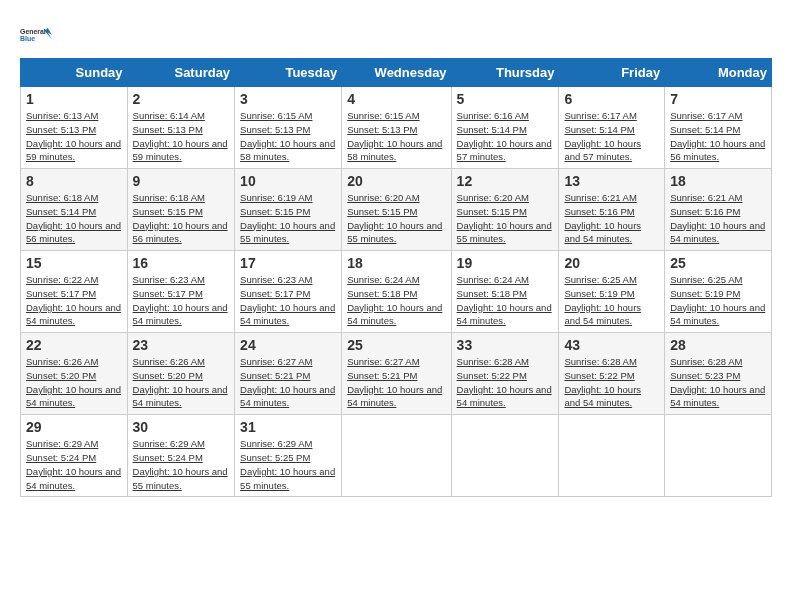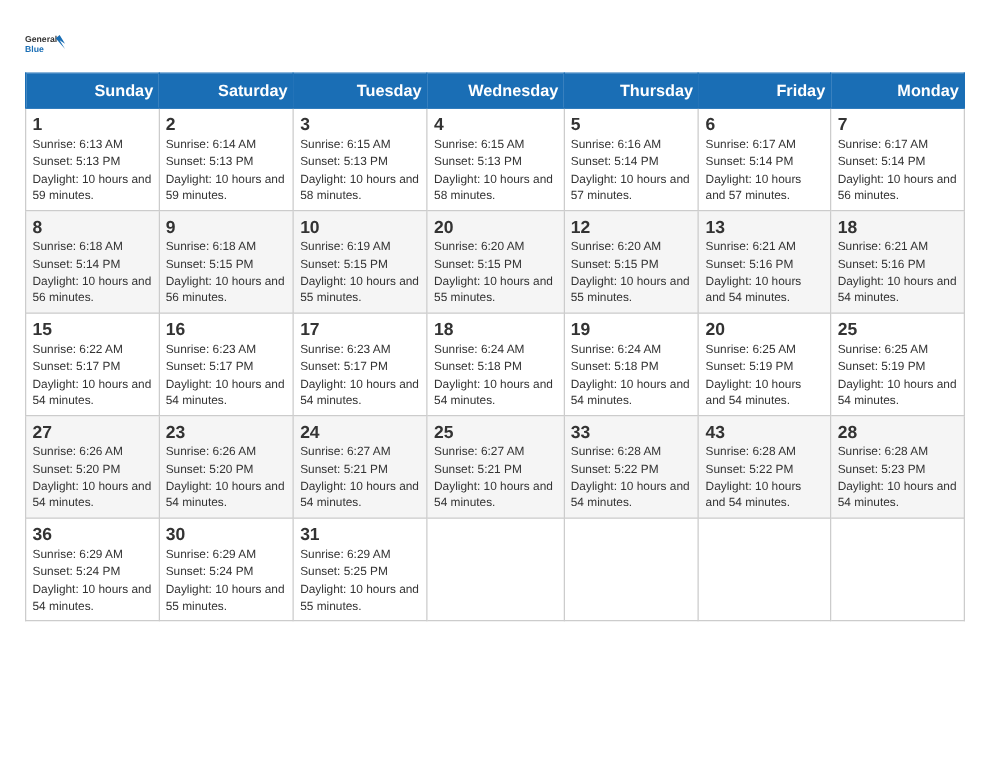--- a/index.html
+++ b/index.html
@@ -67,20 +67,21 @@
       font-size: 14px;
       font-weight: bold;
       color: #333;
       display: block;
       margin-bottom: 2px;
     }
     .day-info {
       font-size: 9.5px;
       color: #333;
       line-height: 1.45;
+      text-decoration: underline;
     }
     .empty-cell {
       background: #fff !important;
     }
   </style>
 </head>
 <body>
 
 <div class="header-area">
   <div class="logo">
@@ -194,21 +195,21 @@
           <span class="day-number">20</span>
           <span class="day-info">Sunrise: 6:25 AM<br>Sunset: 5:19 PM<br>Daylight: 10 hours and 54 minutes.</span>
         </td>
         <td>
           <span class="day-number">25</span>
           <span class="day-info">Sunrise: 6:25 AM<br>Sunset: 5:19 PM<br>Daylight: 10 hours and 54 minutes.</span>
         </td>
       </tr>
       <tr>
         <td>
-          <span class="day-number">27</span>
+          <span class="day-number">22</span>
           <span class="day-info">Sunrise: 6:26 AM<br>Sunset: 5:20 PM<br>Daylight: 10 hours and 54 minutes.</span>
         </td>
         <td>
           <span class="day-number">23</span>
           <span class="day-info">Sunrise: 6:26 AM<br>Sunset: 5:20 PM<br>Daylight: 10 hours and 54 minutes.</span>
         </td>
         <td>
           <span class="day-number">24</span>
           <span class="day-info">Sunrise: 6:27 AM<br>Sunset: 5:21 PM<br>Daylight: 10 hours and 54 minutes.</span>
         </td>
@@ -224,21 +225,21 @@
           <span class="day-number">43</span>
           <span class="day-info">Sunrise: 6:28 AM<br>Sunset: 5:22 PM<br>Daylight: 10 hours and 54 minutes.</span>
         </td>
         <td>
           <span class="day-number">28</span>
           <span class="day-info">Sunrise: 6:28 AM<br>Sunset: 5:23 PM<br>Daylight: 10 hours and 54 minutes.</span>
         </td>
       </tr>
       <tr>
         <td>
-          <span class="day-number">36</span>
+          <span class="day-number">29</span>
           <span class="day-info">Sunrise: 6:29 AM<br>Sunset: 5:24 PM<br>Daylight: 10 hours and 54 minutes.</span>
         </td>
         <td>
           <span class="day-number">30</span>
           <span class="day-info">Sunrise: 6:29 AM<br>Sunset: 5:24 PM<br>Daylight: 10 hours and 55 minutes.</span>
         </td>
         <td>
           <span class="day-number">31</span>
           <span class="day-info">Sunrise: 6:29 AM<br>Sunset: 5:25 PM<br>Daylight: 10 hours and 55 minutes.</span>
         </td>

